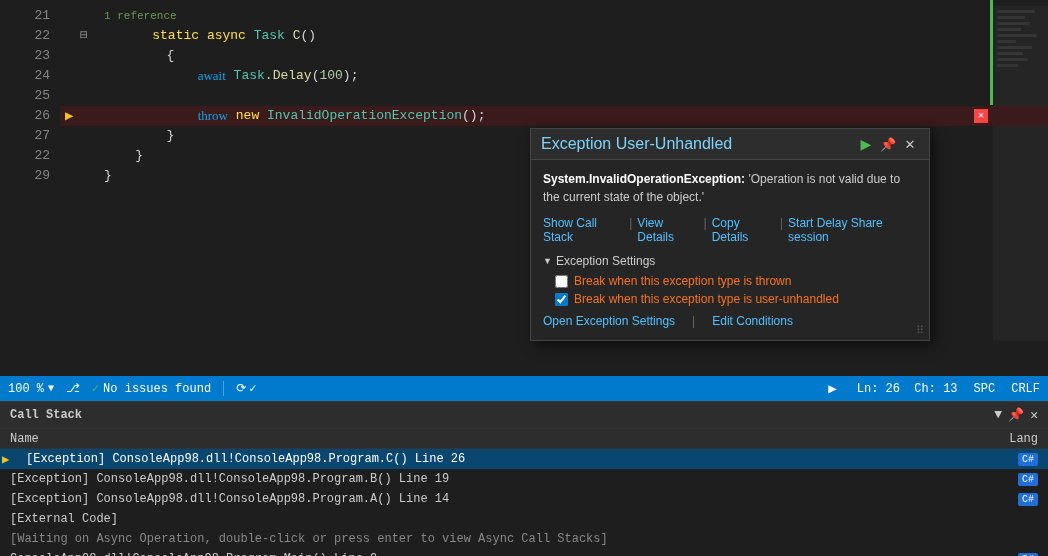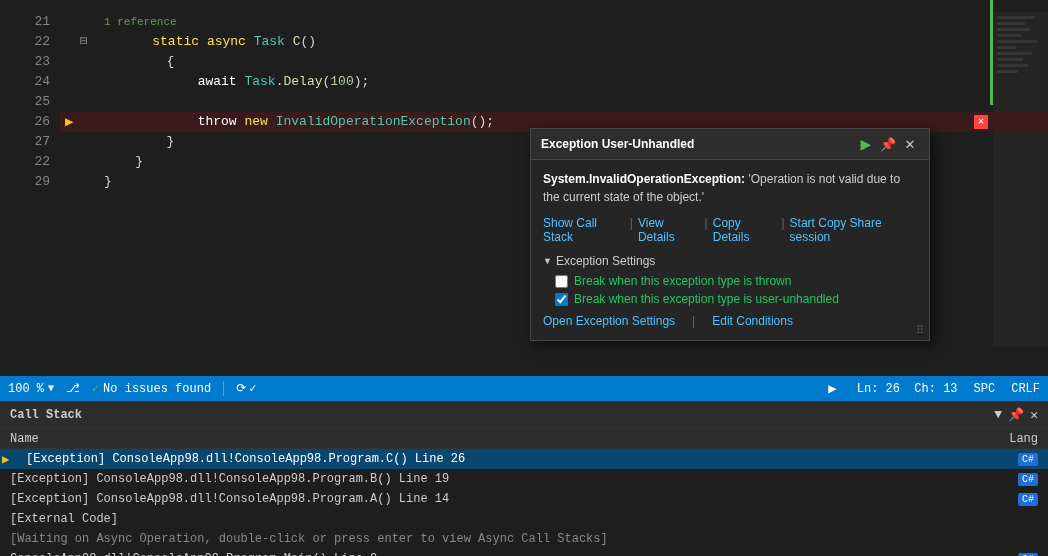--- a/index.html
+++ b/index.html
@@ -10,21 +10,21 @@
       font-family: 'Consolas', 'Courier New', monospace;
       font-size: 13px;
       color: #d4d4d4;
       overflow: hidden;
       position: relative;
     }
 
     
     .editor-area {
       position: absolute;
-      top: 12px; left: 0; right: 0;
+      top: 6px; left: 0; right: 0;
       height: 335px;
       background: #1e1e1e;
       display: flex;
       flex-direction: row;
     }
 
     .line-numbers {
       width: 60px;
       background: #1e1e1e;
       color: #858585;
@@ -57,21 +57,21 @@
       display: flex;
       align-items: center;
     }
 
     .code-line.exception-line {
       background: #3a1a1a;
     }
 
     
     .kw { color: #fde047; }
-    .kw2 { color: #ffffff; }
+    .kw2 { color: #0ea5e9; font-family: Liberation Serif, serif; }
     .type { color: #4ec9b0; }
     .method { color: #dcdcaa; }
     .num { color: #b5cea8; }
     .punct { color: #d4d4d4; }
 
     
     .exception-popup {
       position: absolute;
       top: 128px;
       left: 530px;
@@ -87,23 +87,23 @@
     .popup-header {
       background: #2d2d2d;
       padding: 6px 10px;
       display: flex;
       align-items: center;
       justify-content: space-between;
       border-bottom: 1px solid #454545;
     }
 
     .popup-title {
-      color: #ffffff;
-      font-size: 12px;
-      font-weight: 700;
+      color: #7dd3fc;
+      font-size: 16px;
+      font-weight: 400;
     }
 
     .popup-controls {
       display: flex;
       gap: 4px;
       align-items: center;
     }
 
     .popup-btn {
       color: #cccccc;
@@ -181,21 +181,21 @@
       padding-left: 12px;
     }
 
     .checkbox-row input[type="checkbox"] {
       width: 13px;
       height: 13px;
       accent-color: #007acc;
     }
 
     .checkbox-label {
-      color: #22c55e;
+      color: #f97316;
       font-size: 12px;
     }
 
     .except-indent {
       padding-left: 24px;
       margin-bottom: 4px;
     }
 
     .except-label {
       color: #cccccc;
@@ -527,21 +527,21 @@
       <strong>System.InvalidOperationException:</strong>
       <span> 'Operation is not valid due to the current state of the object.'</span>
     </div>
     <div class="popup-links">
       <a class="popup-link">Show Call Stack</a>
       <span class="popup-separator">|</span>
       <a class="popup-link">View Details</a>
       <span class="popup-separator">|</span>
       <a class="popup-link">Copy Details</a>
       <span class="popup-separator">|</span>
-      <a class="popup-link">Start Copy Share session</a>
+      <a class="popup-link">Start Delay Share session</a>
     </div>
 
     <div class="exception-settings">
       <div class="settings-header">
         <span class="settings-triangle">▼</span>
         <span>Exception Settings</span>
       </div>
 
       <div class="checkbox-row">
         <input type="checkbox" id="cb1" style="">

